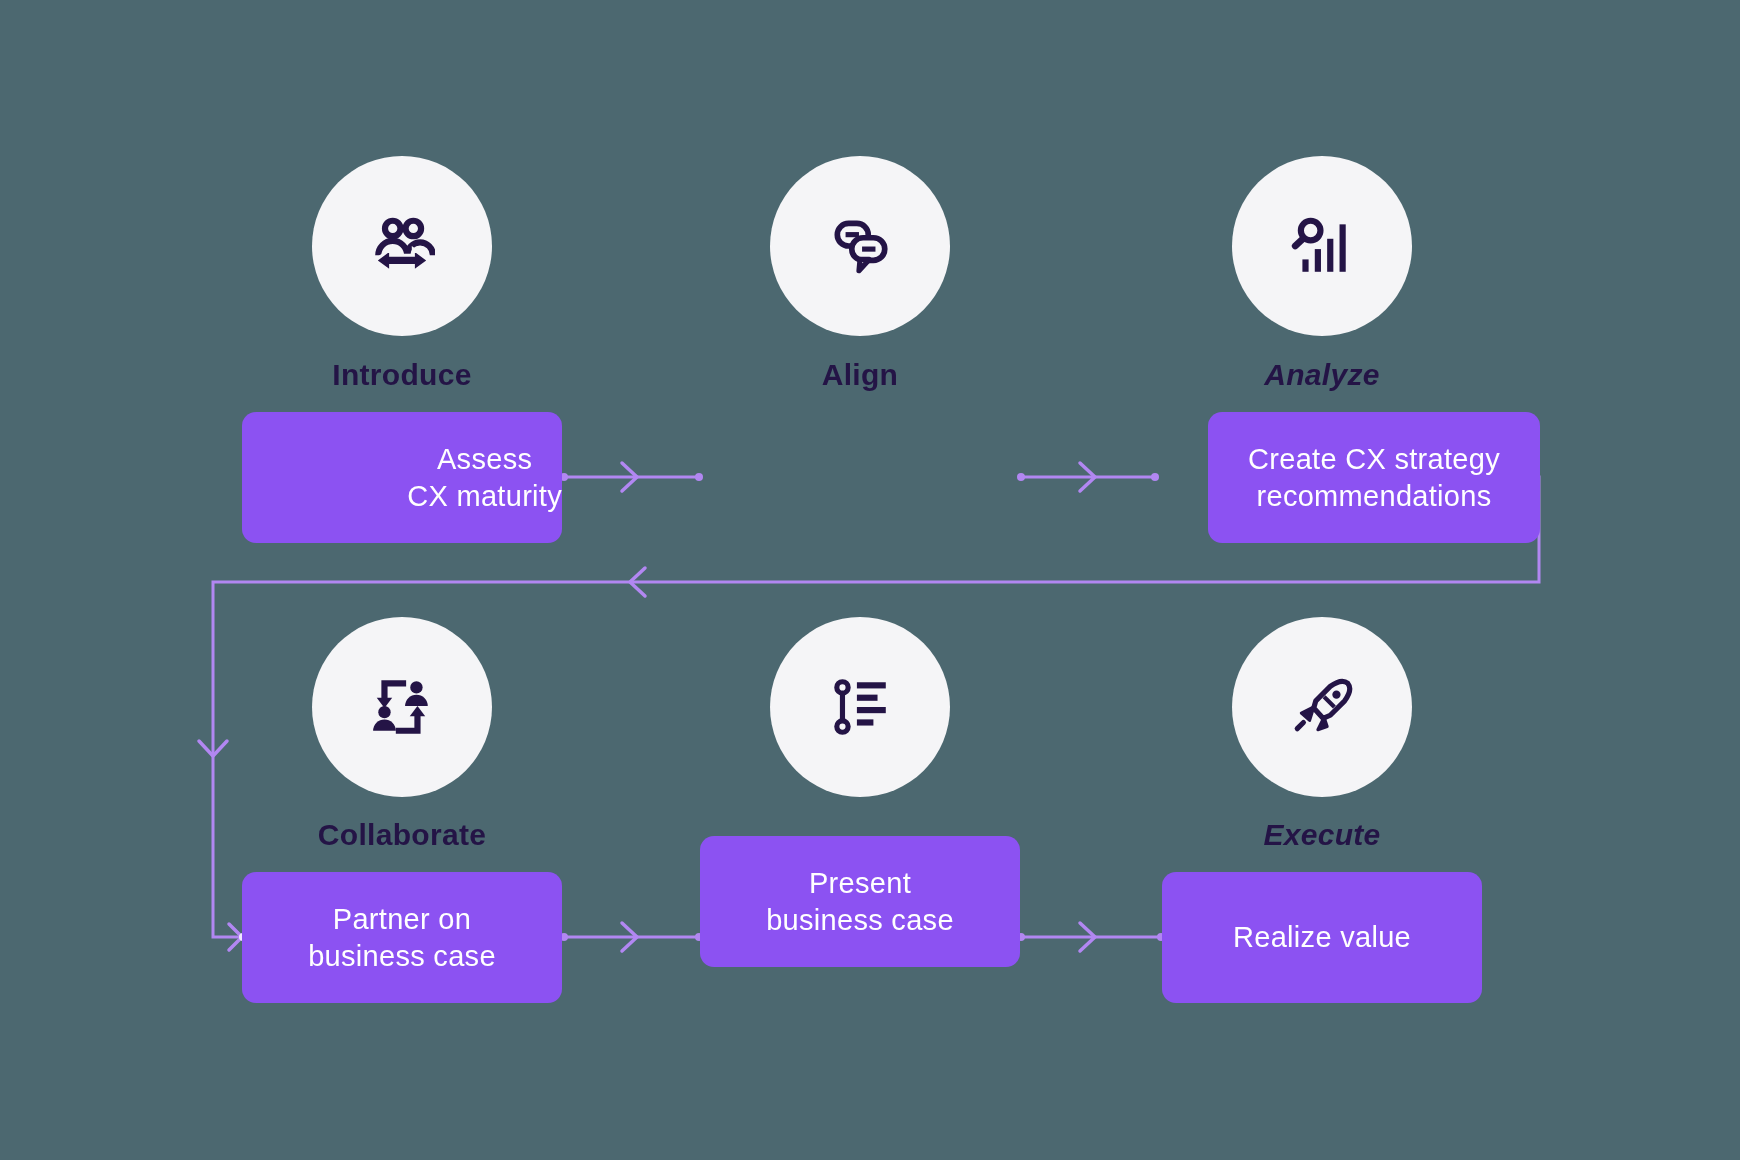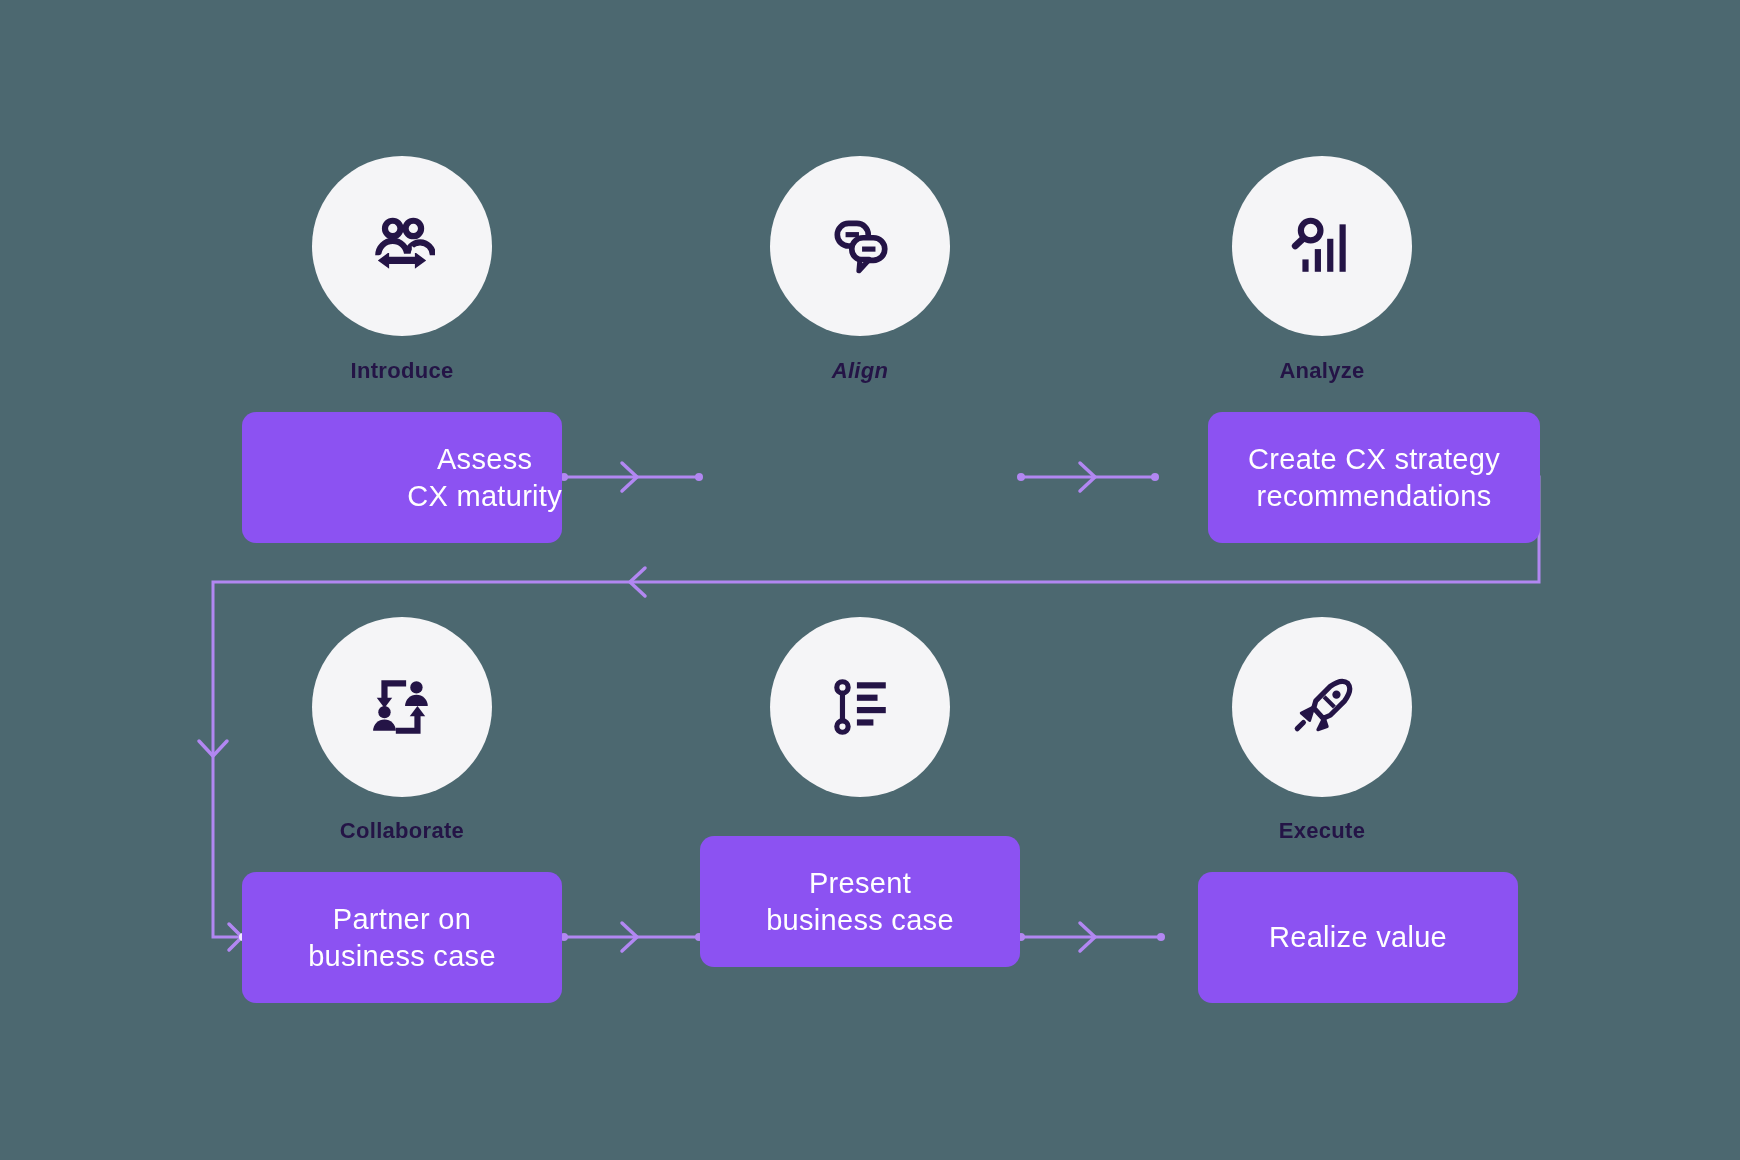--- a/index.html
+++ b/index.html
@@ -14,34 +14,34 @@
   html,body{margin:0;padding:0;}
   body{background:var(--background);font-family:"Liberation Sans",sans-serif;}
   .canvas{position:relative;width:1740px;height:1160px;background:var(--background);overflow:hidden;}
 
   .circle{position:absolute;width:180px;height:180px;border-radius:50%;
           background:var(--circle-fill);display:flex;align-items:center;justify-content:center;}
   .c1{left:312px;} .c2{left:770px;} .c3{left:1232px;}
   .r1c{top:156px;} .r2c{top:617px;}
 
   .step-label{position:absolute;width:360px;text-align:center;
-              font-size:22px;font-weight:700;color:var(--label-text);letter-spacing:.3px;}
-  .l1{left:222px;} .l2{left:680px;font-style:italic;} .l3{left:1142px;}
+              font-size:30px;font-weight:700;color:var(--label-text);letter-spacing:.3px;}
+  .l1{left:222px;} .l2{left:680px;} .l3{left:1142px;font-style:italic;}
   .r1l{top:358px;} .r2l{top:818px;}
 
   .card{position:absolute;height:131px;background:var(--card);border-radius:14px;
         display:flex;align-items:center;justify-content:center;}
   .card .card-text{color:var(--card-text);font-size:29px;line-height:1.26;
         text-align:center;white-space:pre-line;letter-spacing:.3px;}
   .b1{left:242px;top:412px;width:320px;justify-content:flex-end;}
   .b2{left:700px;top:412px;width:320px;}
   .b3{left:1208px;top:412px;width:332px;}
   .b4{left:242px;top:872px;width:320px;}
   .b5{left:700px;top:836px;width:320px;}
-  .b6{left:1162px;top:872px;width:320px;margin-left:36px;}
+  .b6{left:1162px;top:872px;width:320px;}
 
   .connector{position:absolute;left:0;top:0;}
   .connector path.flow{fill:none;stroke:var(--connector);stroke-width:3;}
   .connector path.chev{fill:none;stroke:var(--connector);stroke-width:3.5;stroke-linecap:round;stroke-linejoin:round;}
   .connector circle.dot{fill:var(--connector);}
 
   .icon{display:block;}
 </style>
 </head>
 <body>

